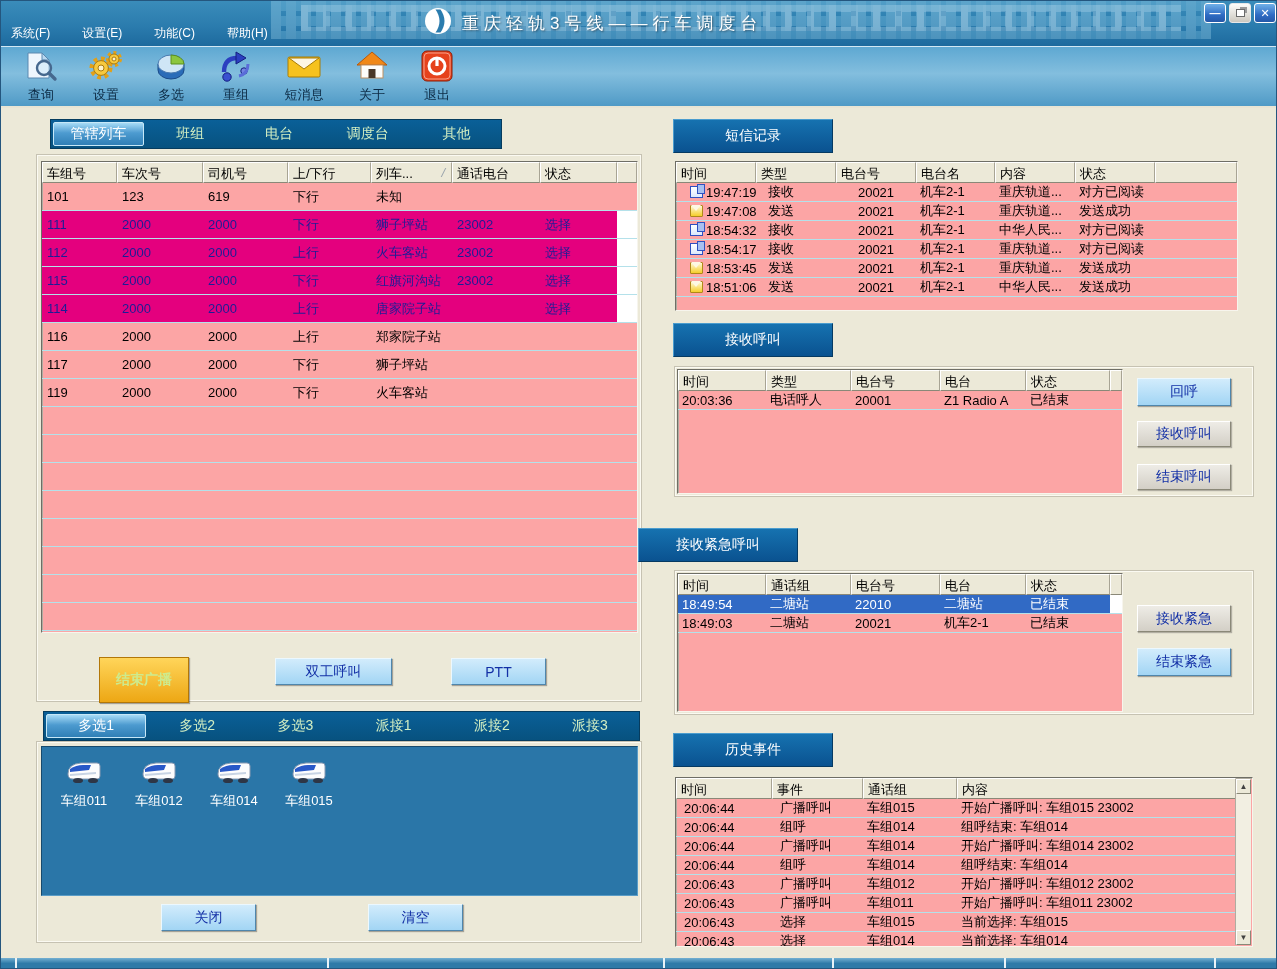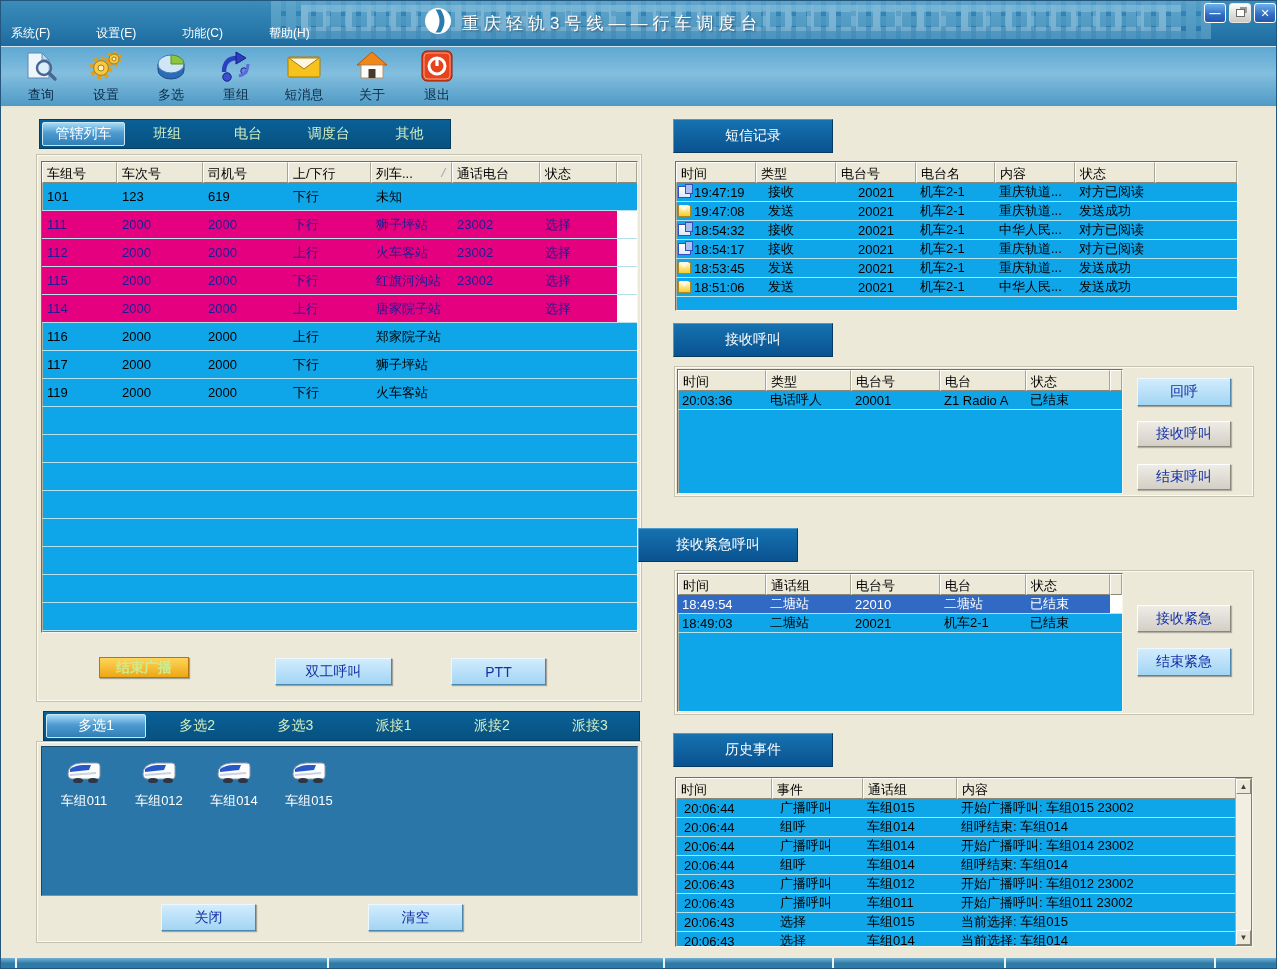--- a/index.html
+++ b/index.html
@@ -11,21 +11,21 @@
   .titlebar{position:absolute;left:0;top:0;width:100%;height:45px;
             background:linear-gradient(180deg,#3a8cba 0%,#2b7cae 55%,#1d6a9e 100%);overflow:hidden}
   .deco{position:absolute;left:270px;top:0;width:940px;height:38px;opacity:.35;
         background-image:linear-gradient(90deg,#9fd4ec 0 10px,transparent 10px 15px),
                          linear-gradient(#7cc0e0 0 10px,transparent 10px 15px);
         background-size:15px 15px}
   .deco2{position:absolute;left:300px;top:4px;width:880px;height:26px;opacity:.25;
         background-image:linear-gradient(90deg,#e8f6ff 0 7px,transparent 7px 22px),
                          linear-gradient(#cfeaf8 0 7px,transparent 7px 22px);
         background-size:22px 22px}
-  .menubar{position:absolute;left:4px;bottom:2px;display:flex;gap:34px;z-index:3}
+  .menubar{position:absolute;left:4px;bottom:2px;display:flex;gap:20px;z-index:3}
   .menu-item{color:#fff;font-size:12px;padding:2px 6px;cursor:default}
   .titlewrap{position:absolute;left:422px;top:5px;display:flex;align-items:center;gap:9px;z-index:2}
   .apptitle{color:#fff;font-size:17px;font-weight:normal;letter-spacing:5px;
             text-shadow:1px 1px 2px rgba(0,0,0,.45);white-space:nowrap}
   .wctrls{position:absolute;top:2px;right:0;display:flex;gap:3px;z-index:4}
   .wbtn{width:22px;height:20px;border:1px solid #fff;border-radius:3px;color:#fff;
         font-size:11px;display:flex;align-items:center;justify-content:center;font-weight:bold}
   .wbtn.blue{background:linear-gradient(180deg,#6fb0e8 0%,#2f6cc4 60%,#2458a8 100%)}
   .wbtn.gray{background:linear-gradient(180deg,#fdfdfb,#cdc9c0);border-color:#e8e8e8}
   .restbox{width:9px;height:8px;border:1px solid #6a6a6a;background:#fff;box-shadow:3px -3px 0 -1px #9a9a9a}
@@ -36,21 +36,21 @@
            display:flex;align-items:center;padding-left:12px;gap:9px}
   .tool{width:56px;height:56px;display:flex;flex-direction:column;align-items:center;
         justify-content:center;gap:0;cursor:default}
   .tool .lbl{font-size:13px;color:#0c2a44}
   
   .gframe{position:absolute;border:1px solid #fbfaf2;outline:1px solid #c6c2b2}
   .ptitle{position:absolute;width:160px;height:34px;color:#fff;font-size:14px;
           display:flex;align-items:center;justify-content:center;
           background:linear-gradient(180deg,#1672b0,#0a5290);
           border:1px solid;border-color:#4a9cce #063a62 #063a62 #4a9cce}
-  .sunken{position:absolute;background:#0ea5e9;border:1px solid;
+  .sunken{position:absolute;background:#fca5a5;border:1px solid;
           border-color:#6e6e66 #f7f5ed #f7f5ed #6e6e66;box-shadow:inset 1px 1px 0 #b0aca0;overflow:hidden}
   .hdr{display:flex;height:21px;background:#ece9d8}
   .hc{font-size:13px;color:#000;padding:2px 4px;white-space:nowrap;overflow:hidden;position:relative;
       border:1px solid;border-color:#fff #a8a494 #8a8878 #fff}
   .hfill{flex:1;border:1px solid;border-color:#fff #a8a494 #8a8878 #fff}
   .sortg{position:absolute;right:6px;top:2px;color:#9aa4ac;font-style:italic}
   
   .trow{display:flex;height:28px;border-bottom:1px solid #b4e1ea;font-size:13px;align-items:center}
   .tc{padding:0 5px;white-space:nowrap;overflow:hidden;height:100%;display:flex;align-items:center}
   .c0{width:75px}.c1{width:86px}.c2{width:85px}.c3{width:83px}.c4{width:81px}.c5{width:88px}.c6{width:77px}
@@ -70,21 +70,21 @@
        font-size:14px;color:#1330a6;cursor:default;white-space:nowrap}
   .btn-blue{background:linear-gradient(180deg,#d2ecfc 0%,#a2d5f4 100%);
        border:1px solid;border-color:#ecf8fe #4f86ac #4f86ac #ecf8fe;box-shadow:1px 1px 1px rgba(0,0,0,.3)}
   .btn-gray{background:linear-gradient(180deg,#eeece6,#d3cfc6);
        border:1px solid;border-color:#fff #8a8878 #8a8878 #fff;box-shadow:1px 1px 1px rgba(0,0,0,.25)}
   .btn-gold{background:linear-gradient(180deg,#ffd55a 0%,#eda714 100%);
        border:1px solid #b27708;color:#cdeb8e;font-weight:bold;box-shadow:1px 1px 1px rgba(0,0,0,.3)}
   
   .srow,.krow,.hrow{display:flex;height:19px;border-bottom:1px solid #b4e1ea;font-size:13px;align-items:center}
   .sc,.kc,.hc2{padding:0 4px;white-space:nowrap;overflow:hidden;height:100%;display:flex;align-items:center}
-  .s0{width:80px;padding-left:2px}.s1{width:80px;padding-left:12px}.s2{width:80px;justify-content:center}
+  .s0{width:80px;padding-left:14px}.s1{width:80px;padding-left:12px}.s2{width:80px;justify-content:center}
   .s3{width:79px}.s4{width:80px}.s5{width:80px}
   .k0{width:88px}.k1{width:85px}.k2{width:89px}.k3{width:86px}.k4{width:84px}
   .h0{width:96px;padding-left:8px}.h1{width:91px;padding-left:8px}.h2{width:94px}.h3{flex:1}
   .sel .kc{background:#316ac5;color:#fff}
   .sel .cf{background:#fff}
   .micon{width:13px;height:12px;display:inline-block;position:relative;margin-right:3px;flex:none}
   .recv{background:linear-gradient(#fff,#dce8fc);border:1px solid #3050c0}
   .recv::after{content:"";position:absolute;right:-3px;top:-3px;width:6px;height:8px;
                background:#a8c0f0;border:1px solid #3050c0}
   .sent{background:linear-gradient(#fff8d8,#f6ce2a);border:1px solid #b08818;border-radius:1px}
@@ -217,21 +217,21 @@
           <circle cx="16" cy="16" r="8" fill="none" stroke="#fff" stroke-width="3"></circle>
           <rect x="14.4" y="7" width="3.2" height="9" fill="#fff"></rect>
         </svg>
       </span>
       <span class="lbl">退出</span>
     </div>
   </div>
 
   <div style="position:absolute;left:0;top:107px;width:100%;height:850px">
 
-    <div class="tabbar" style="left:38px;top:11px;width:412px">
+    <div class="tabbar" style="left:49px;top:11px;width:452px">
       <div class="tab active">管辖列车</div>
       <div class="tab">班组</div>
       <div class="tab">电台</div>
       <div class="tab">调度台</div>
       <div class="tab">其他</div>
     </div>
 
     <div class="gframe" style="left:36px;top:47px;width:604px;height:546px"></div>
 
     <div class="sunken" style="left:40px;top:53px;width:597px;height:472px">
@@ -338,21 +338,21 @@
           <div class="trow"></div>
           <div class="trow"></div>
           <div class="trow"></div>
           <div class="trow"></div>
           <div class="trow"></div>
           <div class="trow"></div>
           <div class="trow"></div>
         </div>
     </div>
 
-    <div class="btn btn-gold" style="left:98px;top:549px;width:90px;height:21px">结束广播</div>
+    <div class="btn btn-gold" style="left:98px;top:549px;width:90px;height:46px">结束广播</div>
     <div class="btn btn-blue" style="left:274px;top:550px;width:117px;height:27px">双工呼叫</div>
     <div class="btn btn-blue" style="left:450px;top:550px;width:95px;height:27px">PTT</div>
 
     <div class="tabbar" style="left:42px;top:603px;width:597px">
       <div class="tab active">多选1</div>
       <div class="tab">多选2</div>
       <div class="tab">多选3</div>
       <div class="tab">派接1</div>
       <div class="tab">派接2</div>
       <div class="tab">派接3</div>

